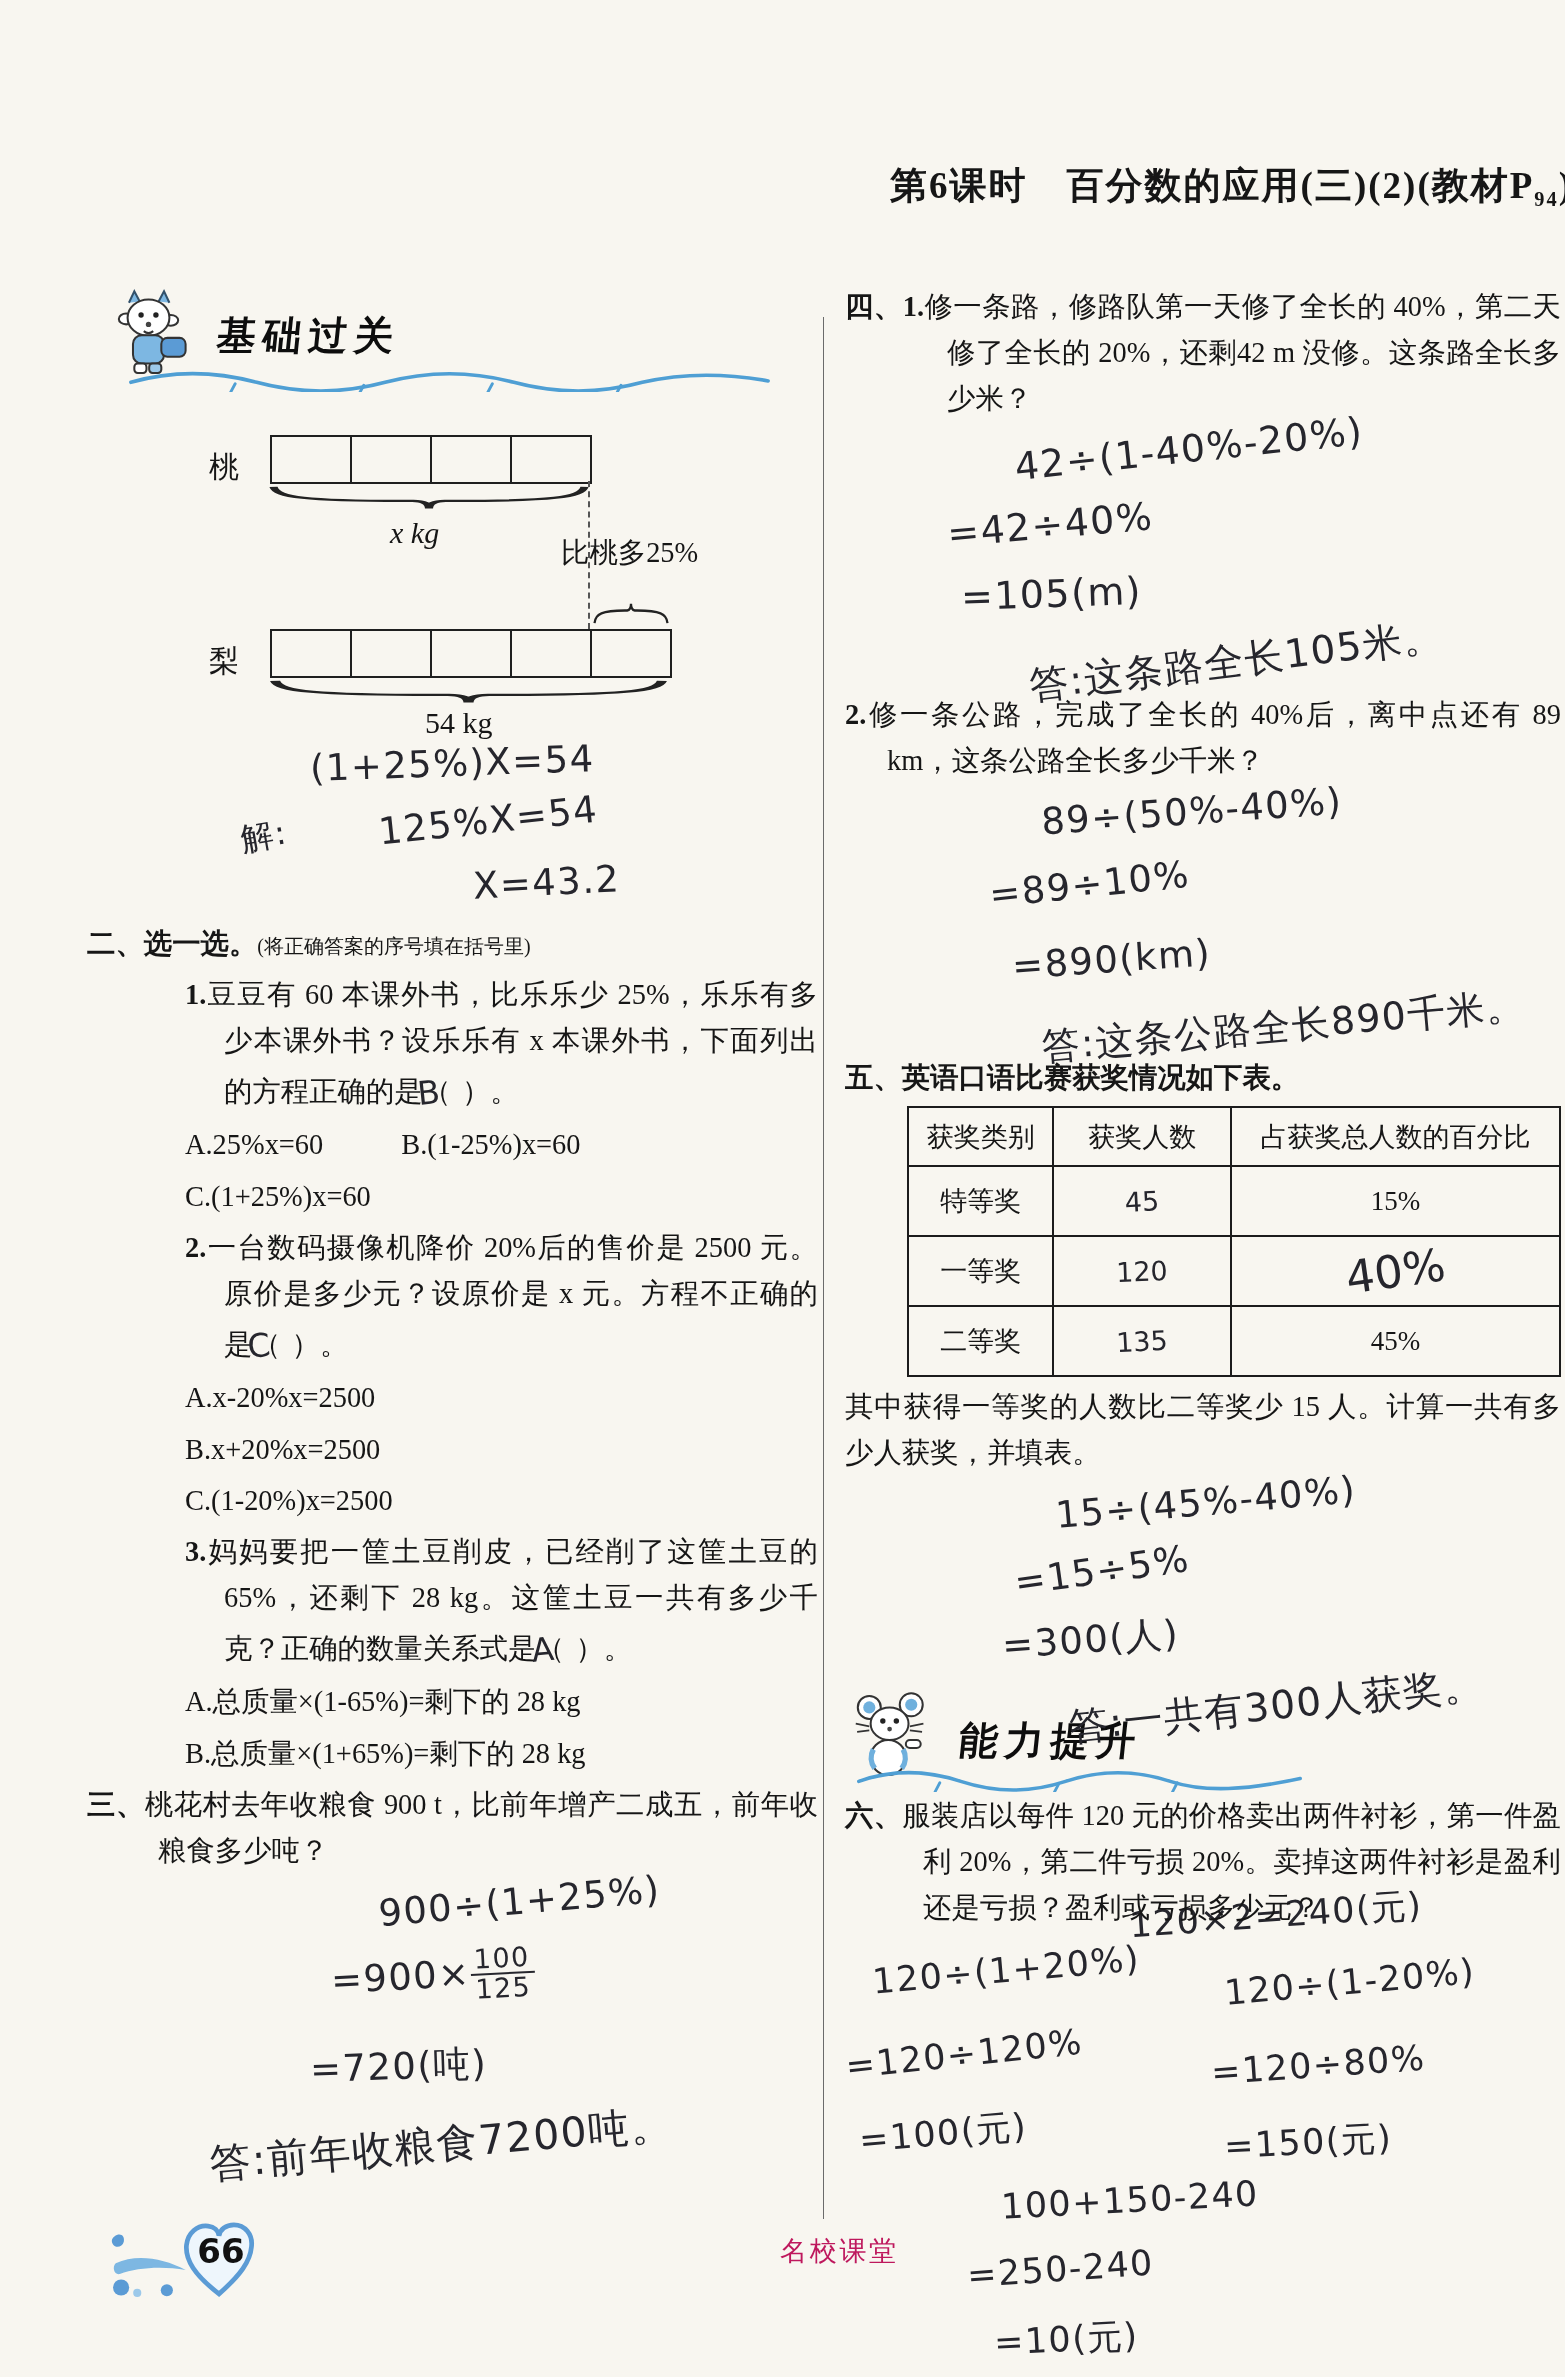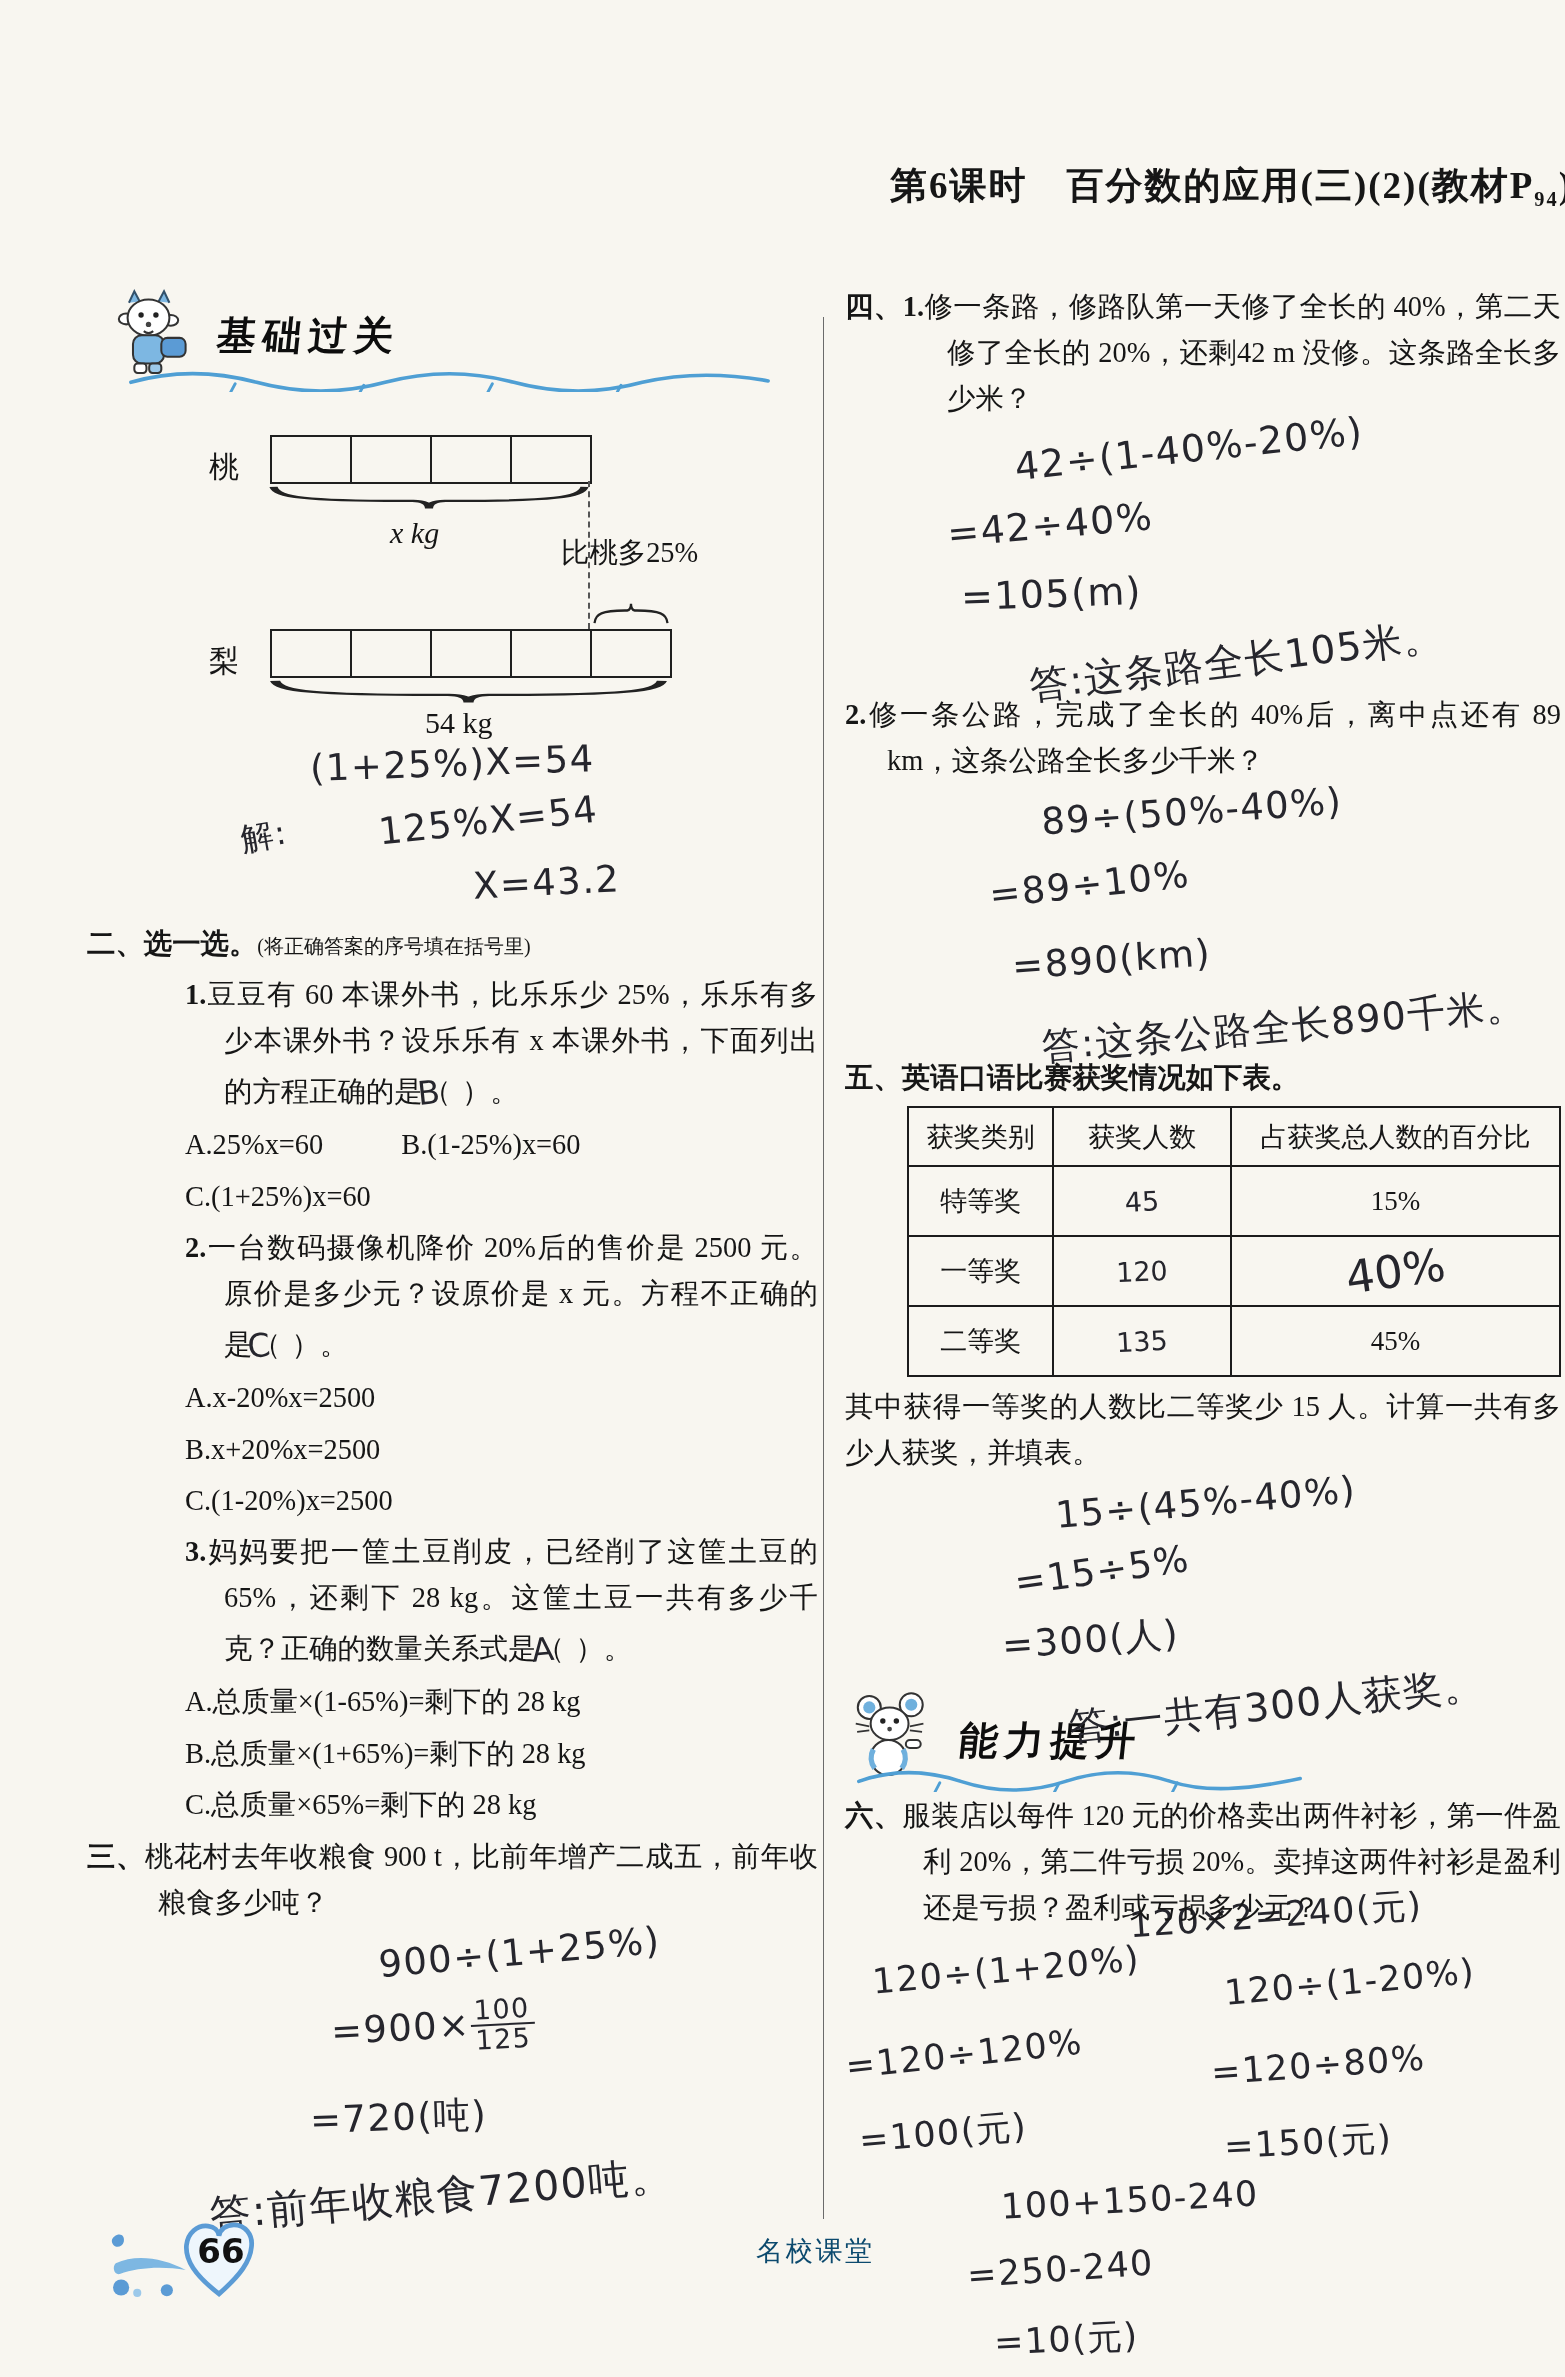--- a/index.html
+++ b/index.html
@@ -42,21 +42,21 @@
   table.award{border-collapse:collapse;margin:4.1px 0 6.8px 62px;}
   table.award td,table.award th{border:2px solid #1c1c1c;font-size:27px;font-weight:normal;
         text-align:center;padding:0 9.5px;}
   table.award th{height:57px;}
   table.award td{height:68px;}
   .cell-hw{font-family:"DejaVu Sans",sans-serif;color:#26262d;font-size:41px;}
   
   .footer-heart{position:absolute;left:181px;top:2218px;width:76px;height:84px;}
   .footer-pagenum{position:absolute;left:194px;top:2231px;width:54px;text-align:center;
         font-size:34px;font-weight:bold;font-family:"DejaVu Sans",sans-serif;color:#111;}
-  .footer-brand{position:absolute;left:756px;top:2233px;font-size:27px;color:#0c4a6e;letter-spacing:2.7px;}
+  .footer-brand{position:absolute;left:780px;top:2233px;font-size:27px;color:#be185d;letter-spacing:2.7px;}
   .splash{position:absolute;}
 </style>
 </head>
 <body>
 
 <div class="page">
 
   <div class="title-row">
     <span>第6课时　百分数的应用(三)(2)</span><span>(教材P</span><sub>94</sub><span>)</span>
   </div>
@@ -139,21 +139,20 @@
       <p class="q" style="padding-left:39px;text-indent:-39px;"><span class="bold">2.</span><span>一台数码摄像机降价 20%后的售价是 2500 元。原价是多少元？设原价是 x 元。方程不正确的是（</span><span class="hw-ans-inline">C</span><span>）。</span></p>
       <p class="opts"><span>A.x-20%x=2500</span></p>
       <p class="opts"><span>B.x+20%x=2500</span></p>
       <p class="opts"><span>C.(1-20%)x=2500</span></p>
     </div>
 
     <div style="margin-left:98px;">
       <p class="q" style="padding-left:39px;text-indent:-39px;"><span class="bold">3.</span><span>妈妈要把一筐土豆削皮，已经削了这筐土豆的 65%，还剩下 28 kg。这筐土豆一共有多少千克？正确的数量关系式是（</span><span class="hw-ans-inline">A</span><span>）。</span></p>
       <p class="opts"><span>A.总质量×(1-65%)=剩下的 28 kg</span></p>
       <p class="opts"><span>B.总质量×(1+65%)=剩下的 28 kg</span></p>
-      <p class="opts"><span>C.总质量×65%=剩下的 28 kg</span></p>
     </div>
 
     <p class="q" style="padding-left:71px;text-indent:-71px;"><span class="bold">三、</span><span>桃花村去年收粮食 900 t，比前年增产二成五，前年收粮食多少吨？</span></p>
 
     <div class="hwblock" style="height:305px;">
       <span class="hw-line" style="left:291px;top:0;transform:rotate(-5deg);">900÷(1+25%)</span>
       <span class="hw-line" style="left:244px;top:68px;transform:rotate(-3deg);"><span>=900×</span><span class="frac">
             <span class="fn">100</span>
             <span>125</span>
           </span></span>

